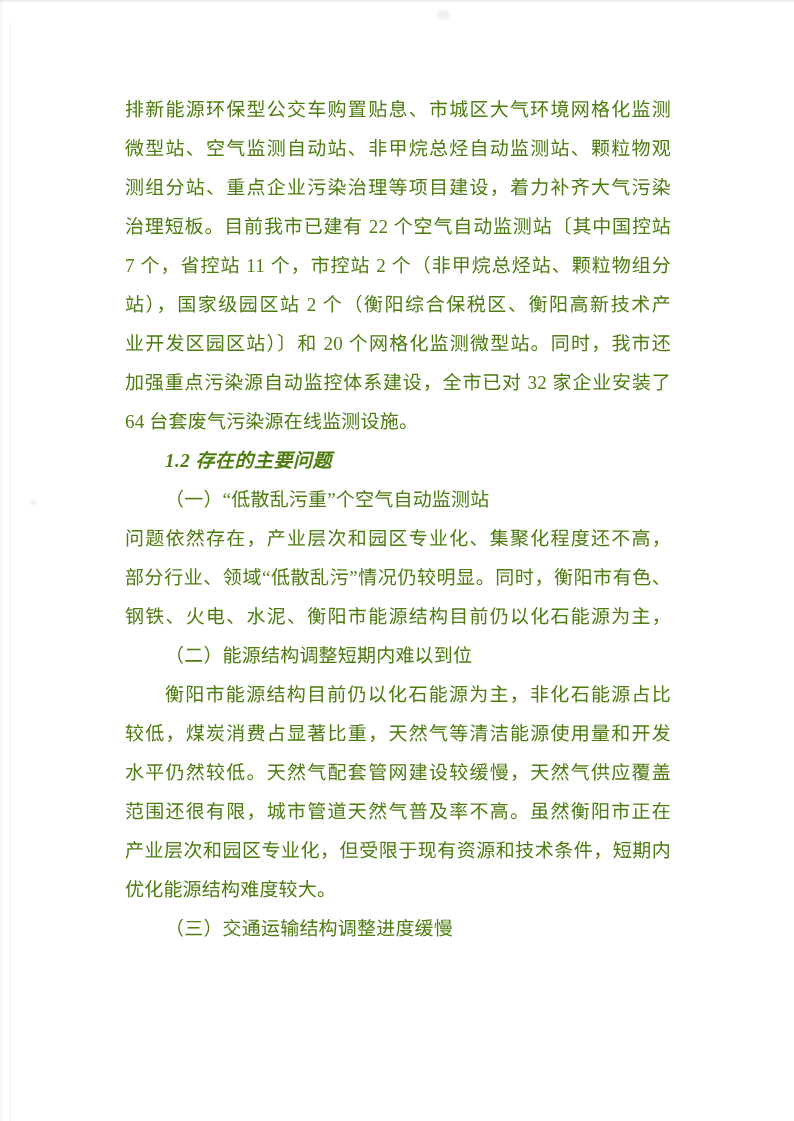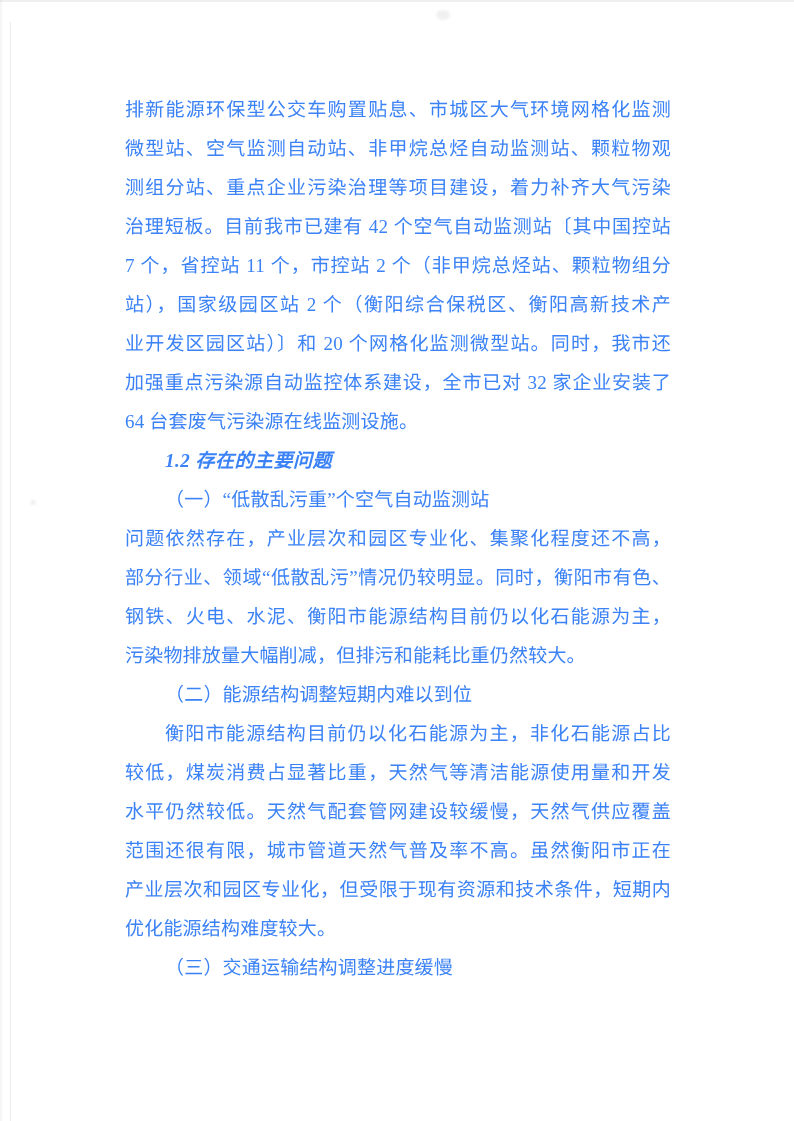--- a/index.html
+++ b/index.html
@@ -78,43 +78,42 @@
 </head>
 <body style="background: rgb(255, 255, 255);">
 
 <div class="page">
   <div class="scan-edge-top"></div>
   <div class="scan-edge-left"></div>
   <div class="scan-line-left"></div>
   <div class="scan-speck speck-1"></div>
   <div class="scan-speck speck-2"></div>
 
-  <main class="text-block" style="color: #3b82f6;">
+  <main class="text-block" style="color: #4d7c0f;">
       <div class="paragraph body">
         <div class="line fill">排新能源环保型公交车购置贴息、市城区大气环境网格化监测</div>
         <div class="line fill">微型站、空气监测自动站、非甲烷总烃自动监测站、颗粒物观</div>
         <div class="line fill">测组分站、重点企业污染治理等项目建设，着力补齐大气污染</div>
-        <div class="line fill">治理短板。目前我市已建有 42 个空气自动监测站〔其中国控站</div>
+        <div class="line fill">治理短板。目前我市已建有 22 个空气自动监测站〔其中国控站</div>
         <div class="line fill">7 个，省控站 11 个，市控站 2 个（非甲烷总烃站、颗粒物组分</div>
         <div class="line fill">站），国家级园区站 2 个（衡阳综合保税区、衡阳高新技术产</div>
         <div class="line fill">业开发区园区站）〕和 20 个网格化监测微型站。同时，我市还</div>
         <div class="line fill">加强重点污染源自动监控体系建设，全市已对 32 家企业安装了</div>
         <div class="line">64 台套废气污染源在线监测设施。</div>
       </div>
       <div class="paragraph heading">
         <div class="line indent">1.2 存在的主要问题</div>
       </div>
       <div class="paragraph subheading">
         <div class="line indent">（一）“低散乱污重”个空气自动监测站</div>
       </div>
       <div class="paragraph body">
         <div class="line fill">问题依然存在，产业层次和园区专业化、集聚化程度还不高，</div>
         <div class="line fill">部分行业、领域“低散乱污”情况仍较明显。同时，衡阳市有色、</div>
         <div class="line fill">钢铁、火电、水泥、衡阳市能源结构目前仍以化石能源为主，</div>
-        <div class="line">污染物排放量大幅削减，但排污和能耗比重仍然较大。</div>
       </div>
       <div class="paragraph subheading">
         <div class="line indent">（二）能源结构调整短期内难以到位</div>
       </div>
       <div class="paragraph body">
         <div class="line indent fill">衡阳市能源结构目前仍以化石能源为主，非化石能源占比</div>
         <div class="line fill">较低，煤炭消费占显著比重，天然气等清洁能源使用量和开发</div>
         <div class="line fill">水平仍然较低。天然气配套管网建设较缓慢，天然气供应覆盖</div>
         <div class="line fill">范围还很有限，城市管道天然气普及率不高。虽然衡阳市正在</div>
         <div class="line fill">产业层次和园区专业化，但受限于现有资源和技术条件，短期内</div>

